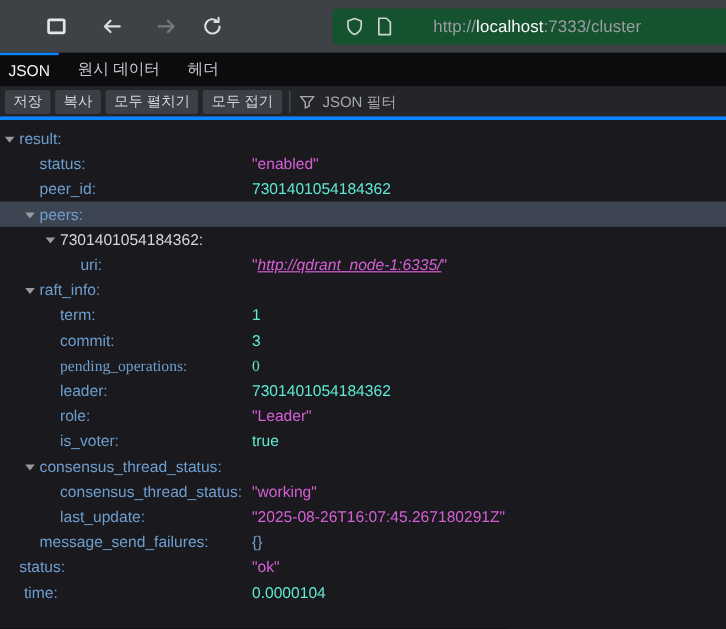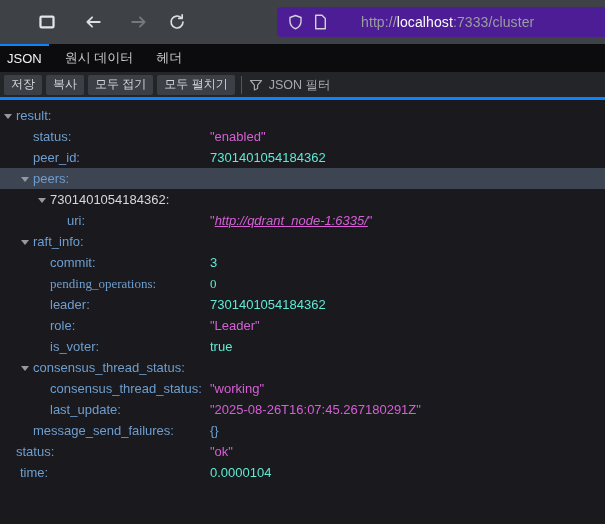--- a/index.html
+++ b/index.html
@@ -13,21 +13,21 @@
   
   .chrome { position:absolute; top:0; left:0; width:605px; height:44px; background:#3e4247; display:flex; align-items:center; }
   .nav-btn { width:28px; height:28px; display:flex; align-items:center; justify-content:center; border-radius:3px; cursor:pointer; flex:0 0 auto; }
   .nav-btn svg { display:block; }
   #btn-pagewin { margin-left:33px; }
   #btn-back { margin-left:18px; }
   #btn-forward { margin-left:18px; }
   #btn-reload { margin-left:10px; }
   .urlbar {
     position:absolute; left:277px; top:7px; height:30px; width:328px;
-    background:#4c1d95; border-radius:4px 0 0 4px;
+    background:#14532d; border-radius:4px 0 0 4px;
     display:flex; align-items:center; padding-left:10px;
   }
   .urlbar .uicon { margin-right:9px; display:flex; align-items:center; }
   .url-text { font-size:14px; color:#9b9da2; letter-spacing:.1px; margin-left:24px; white-space:nowrap; }
   .url-text .host { color:#fbfbfe; }
 
   
   .tabstrip { position:absolute; top:44px; left:0; width:605px; height:28px; background:#0c0c0e; display:flex; }
   .vtab { position:relative; height:100%; display:flex; align-items:center; padding:0 7px; font-size:13px; color:#c9cacd; cursor:pointer; }
   .vtab.active { color:#f4f4f6; }
@@ -111,41 +111,42 @@
 
   <div class="tabstrip">
     <div class="vtab active">JSON</div>
     <div class="vtab">원시 데이터</div>
     <div class="vtab">헤더</div>
   </div>
 
   <div class="actionbar">
     <button class="abtn">저장</button>
     <button class="abtn">복사</button>
+    <button class="abtn">모두 펼치기</button>
     <button class="abtn">모두 접기</button>
-    <button class="abtn">모두 펼치기</button>
     <div class="sep"></div>
     <div class="filterwrap">
       <span style="display:flex;">
         <svg width="14" height="14" viewBox="0 0 14 14">
             <path d="M1.5 2.5h11L8.6 7.2v3.3L5.4 12V7.2z" fill="none" stroke="#a6a8ad" stroke-width="1.2" stroke-linejoin="round"></path>
           </svg>
       </span>
       <input type="text" placeholder="JSON 필터" style="">
     </div>
   </div>
 
   <div class="jsonpanel">
       <div class="jrow" style="padding-left: 4px;"><span class="twisty"></span><span class="jkey">result:</span></div>
       <div class="jrow" style="padding-left: 21px;"><span class="tspacer"></span><span class="jkey">status:</span><span class="jval string">"enabled"</span></div>
       <div class="jrow" style="padding-left: 21px;"><span class="tspacer"></span><span class="jkey">peer_id:</span><span class="jval number">7301401054184362</span></div>
       <div class="jrow selected" style="padding-left: 21px;"><span class="twisty"></span><span class="jkey">peers:</span></div>
       <div class="jrow" style="padding-left: 38px;"><span class="twisty"></span><span class="jkey plain">7301401054184362:</span></div>
       <div class="jrow" style="padding-left: 55px;"><span class="tspacer"></span><span class="jkey">uri:</span><span class="jval link">"<a>http://qdrant_node-1:6335/</a>"</span></div>
       <div class="jrow" style="padding-left: 21px;"><span class="twisty"></span><span class="jkey">raft_info:</span></div>
+      <div class="jrow" style="padding-left: 38px;"><span class="tspacer"></span><span class="jkey">term:</span><span class="jval number">1</span></div>
       <div class="jrow" style="padding-left: 38px;"><span class="tspacer"></span><span class="jkey">commit:</span><span class="jval number">3</span></div>
       <div class="jrow" style="padding-left: 38px; font-family: Liberation Serif, serif;"><span class="tspacer"></span><span class="jkey">pending_operations:</span><span class="jval number">0</span></div>
       <div class="jrow" style="padding-left: 38px;"><span class="tspacer"></span><span class="jkey">leader:</span><span class="jval number">7301401054184362</span></div>
       <div class="jrow" style="padding-left: 38px;"><span class="tspacer"></span><span class="jkey">role:</span><span class="jval string">"Leader"</span></div>
       <div class="jrow" style="padding-left: 38px;"><span class="tspacer"></span><span class="jkey">is_voter:</span><span class="jval number">true</span></div>
       <div class="jrow" style="padding-left: 21px;"><span class="twisty"></span><span class="jkey">consensus_thread_status:</span></div>
       <div class="jrow" style="padding-left: 38px;"><span class="tspacer"></span><span class="jkey">consensus_thread_status:</span><span class="jval string">"working"</span></div>
       <div class="jrow" style="padding-left: 38px;"><span class="tspacer"></span><span class="jkey">last_update:</span><span class="jval string">"2025-08-26T16:07:45.267180291Z"</span></div>
       <div class="jrow" style="padding-left: 21px;"><span class="tspacer"></span><span class="jkey">message_send_failures:</span><span class="jval object">{}</span></div>
       <div class="jrow" style="padding-left: 4px;"><span class="tspacer"></span><span class="jkey">status:</span><span class="jval string">"ok"</span></div>

